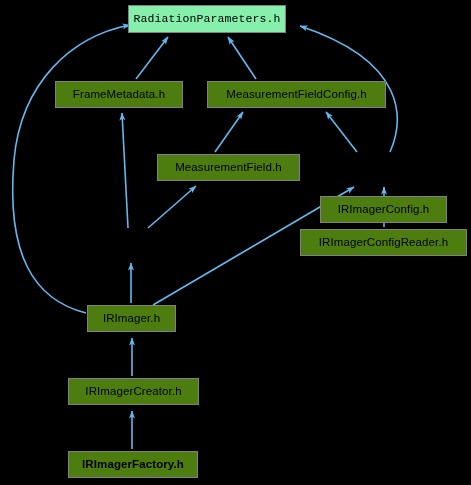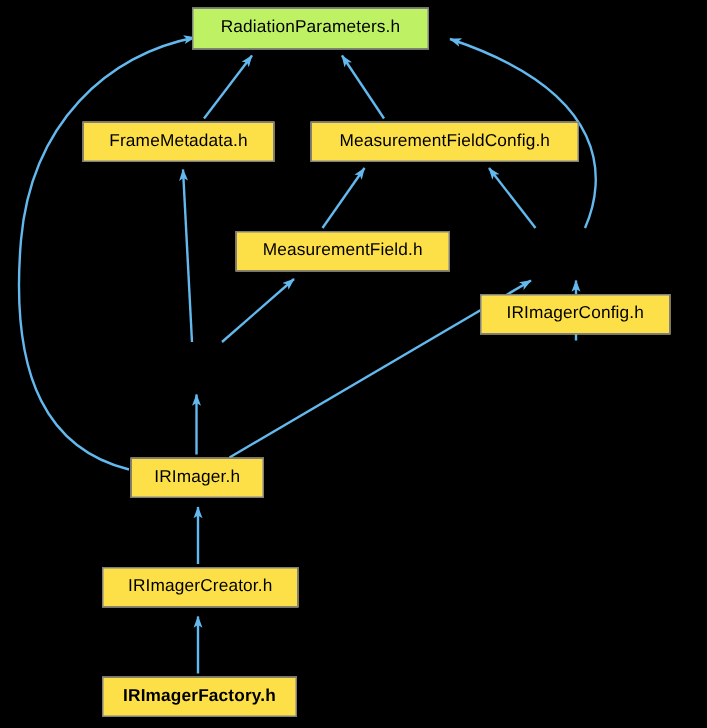--- a/index.html
+++ b/index.html
@@ -19,33 +19,34 @@
     position: absolute;
     left: 0;
     top: 0;
     width: 471px;
     height: 485px;
   }
   .node {
     position: absolute;
     box-sizing: border-box;
     border: 1px solid #808080;
-    background: #fde047;
+    background: #4d7c0f;
     color: #000000;
     font-size: 11.5px;
     line-height: 1;
     display: flex;
     align-items: center;
     justify-content: center;
     white-space: nowrap;
     letter-spacing: 0.1px;
     z-index: 5;
   }
   .node.highlight {
-    background: #bef264;
+    background: #86efac;
+    font-family: Liberation Mono, monospace;
   }
 </style>
 </head>
 <body>
 
 <div id="diagram-root">
 
   <svg id="edge-layer" width="471" height="485" viewBox="0 0 471 485" xmlns="http://www.w3.org/2000/svg">
     <defs>
       <marker id="arrowhead" markerWidth="9" markerHeight="9" refX="7.5" refY="3.2" orient="auto" markerUnits="userSpaceOnUse">
@@ -96,20 +97,23 @@
 
   <div class="node" style="left:157px; top:154px; width:143px; height:27px;">
     <span>MeasurementField.h</span>
   </div>
 
   <div class="node" style="left:320px; top:154px; width:127px; height:27px;margin-top:42px;">
     <span>IRImagerConfig.h</span>
   </div>
 
 
+  <div class="node" style="left:300px; top:229px; width:167px; height:27px;">
+    <span>IRImagerConfigReader.h</span>
+  </div>
 
   <div class="node" style="left:87px; top:305px; width:89px; height:27px;">
     <span>IRImager.h</span>
   </div>
 
   <div class="node" style="left:68px; top:378px; width:131px; height:27px;">
     <span>IRImagerCreator.h</span>
   </div>
 
   <div class="node" style="left:68px; top:451px; width:130px; height:27px;font-weight:bold;">

